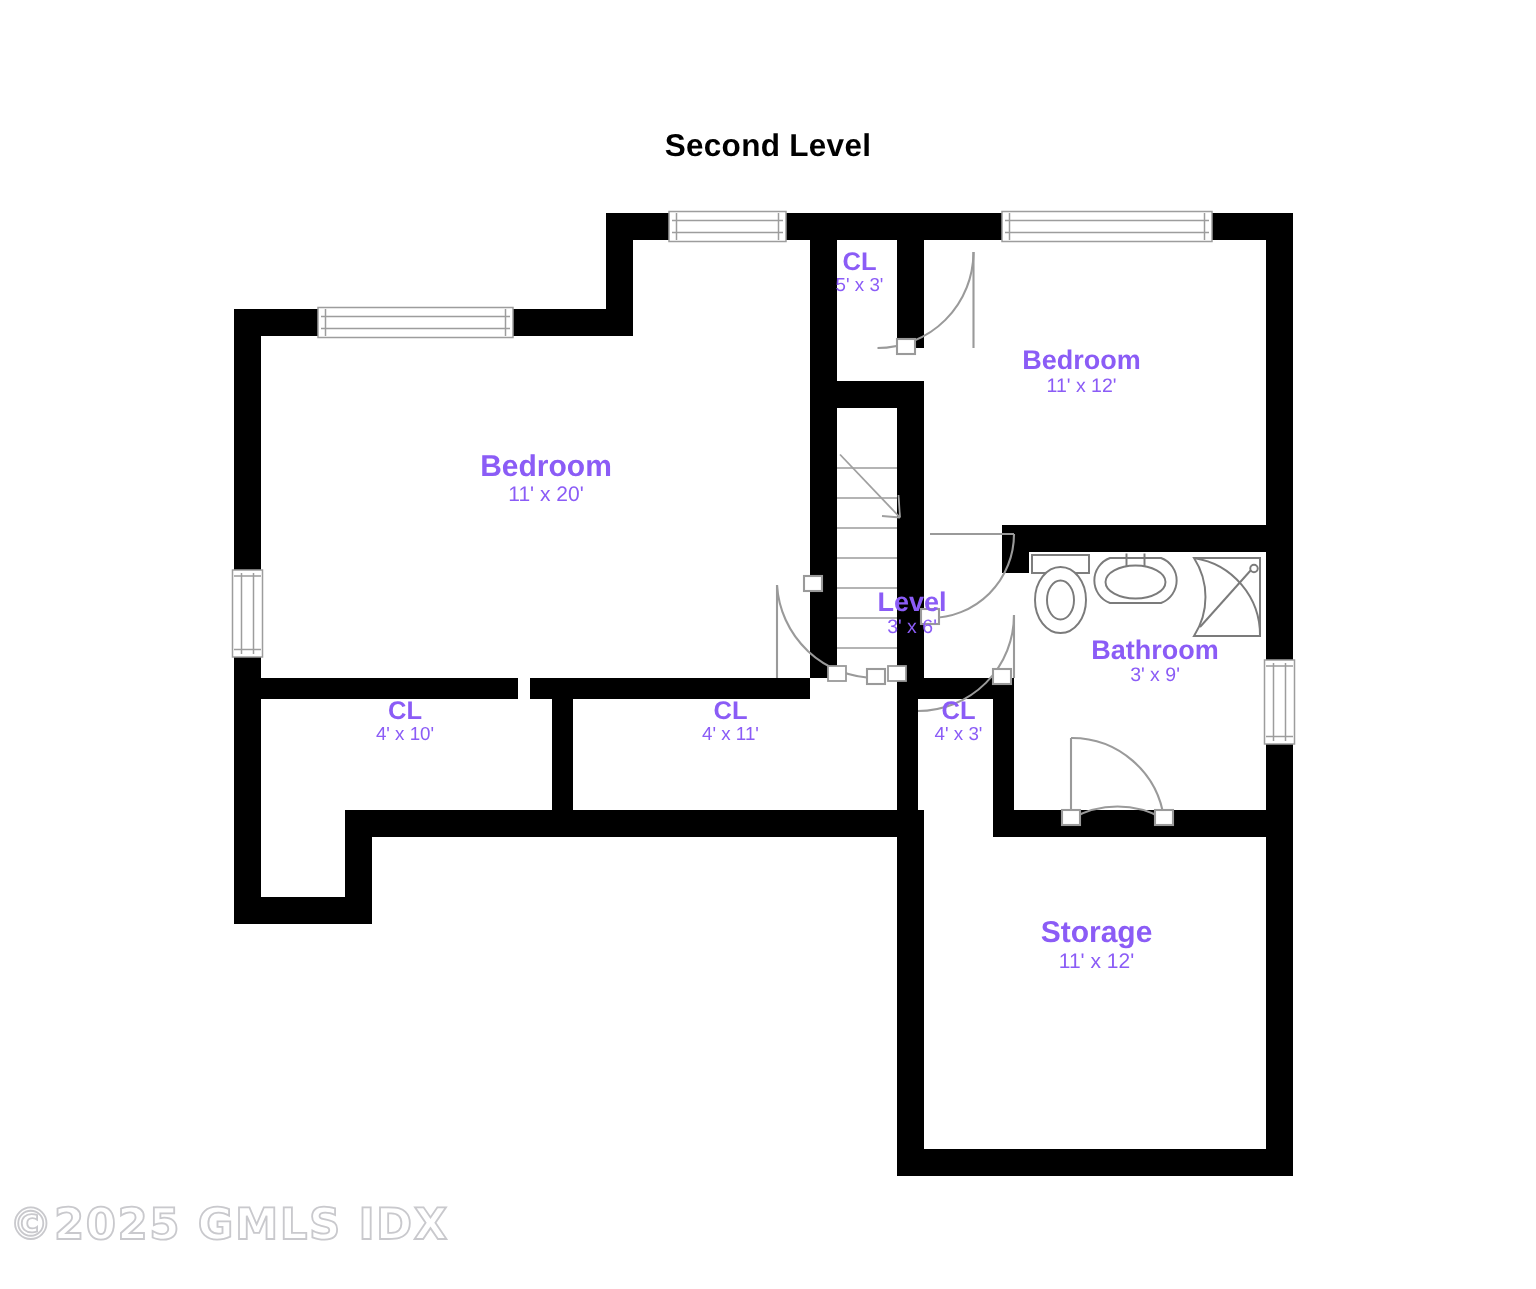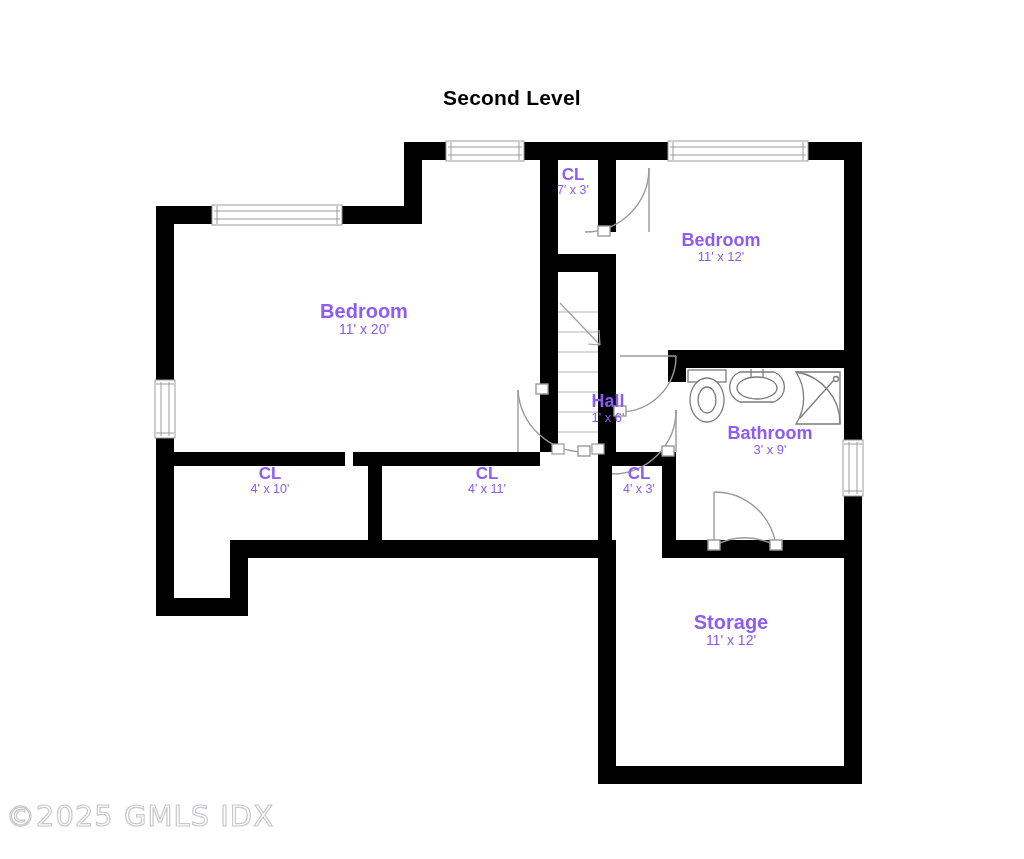--- a/index.html
+++ b/index.html
@@ -57,21 +57,21 @@
   .size-lg .rl-dims { font-size: 14px; }
   .size-md .rl-name { font-size: 18px; }
   .size-md .rl-dims { font-size: 13px; }
   .size-sm .rl-name { font-size: 17px; }
   .size-sm .rl-dims { font-size: 12.5px; }
   .watermark {
     position: absolute;
     left: 6px;
     top: 799px;
     font-size: 29px;
-    font-weight: normal;
+    font-weight: bold;
     letter-spacing: 1px;
     color: transparent;
     -webkit-text-stroke: 1.2px #c9c9cd;
     font-family: "DejaVu Sans", sans-serif;
     user-select: none;
   }
 </style>
 </head>
 <body>
 
@@ -252,36 +252,36 @@
         <path d="M 796 372 A 52 52 0 0 1 840 424" fill="none"></path>
         <line x1="800" y1="418" x2="834" y2="380"></line>
         <circle cx="836" cy="379" r="2.5" fill="none"></circle>
       </g>
     </g>
 
   </svg>
 
   <div class="room-label size-sm" style="left:573px; top:166px;">
     <span class="rl-name">CL</span>
-    <span class="rl-dims">7' x 3'</span>
+    <span class="rl-dims">5' x 3'</span>
   </div>
 
   <div class="room-label size-md" style="left:721px; top:231px;">
     <span class="rl-name">Bedroom</span>
     <span class="rl-dims">11' x 12'</span>
   </div>
 
   <div class="room-label size-lg" style="left:364px; top:301px;">
     <span class="rl-name">Bedroom</span>
     <span class="rl-dims">11' x 20'</span>
   </div>
 
   <div class="room-label size-md" style="left:608px; top:392px;">
-    <span class="rl-name">Hall</span>
-    <span class="rl-dims">1' x 6'</span>
+    <span class="rl-name">Level</span>
+    <span class="rl-dims">3' x 6'</span>
   </div>
 
   <div class="room-label size-md" style="left:770px; top:424px;">
     <span class="rl-name">Bathroom</span>
     <span class="rl-dims">3' x 9'</span>
   </div>
 
   <div class="room-label size-sm" style="left:270px; top:465px;">
     <span class="rl-name">CL</span>
     <span class="rl-dims">4' x 10'</span>

